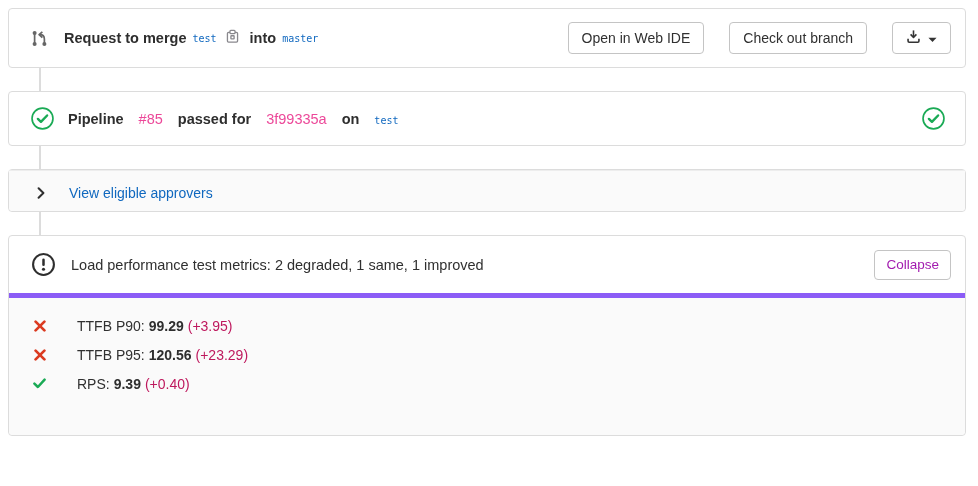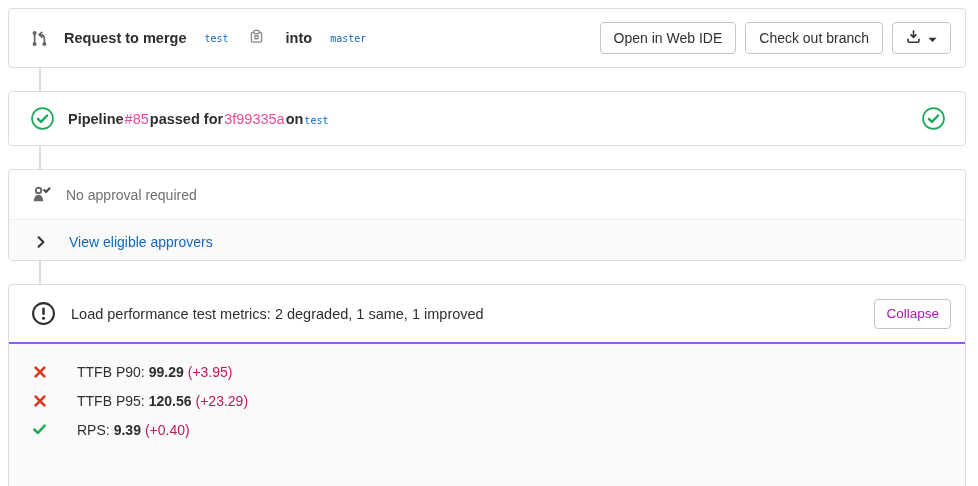--- a/index.html
+++ b/index.html
@@ -12,67 +12,67 @@
     -webkit-font-smoothing: antialiased;
   }
   .page { width: 958px; margin: 8px 0 0 8px; }
 
   .card { border: 1px solid #dcdcdc; border-radius: 4px; background: #fff; }
   .connector { width: 2px; height: 23px; background: #dcdcdc; margin-left: 31px; }
 
   
   .mr-card { height: 60px; display: flex; align-items: center; padding: 0 14px 0 14px; }
   .mr-icon { flex: 0 0 auto; margin: 0 16px 0 8px; display: flex; }
-  .mr-text { display: flex; align-items: center; gap: 18px; white-space: nowrap; }
+  .mr-text { display: flex; align-items: center; gap: 6px; white-space: nowrap; }
   .bold-label { font-weight: 700; font-size: 14.5px; color: #2e2e2e; }
   .branch-link {
     font-family: "DejaVu Sans Mono", "Liberation Mono", monospace;
     font-size: 10px; color: #1068bf; text-decoration: none; cursor: pointer;
   }
   .copy-btn { display: inline-flex; align-items: center; margin: 0 4px 0 2px; cursor: pointer; background: none; border: none; padding: 0; }
-  .mr-actions { margin-left: auto; display: flex; align-items: center; gap: 9px; justify-content: flex-end; }
+  .mr-actions { margin-left: auto; display: flex; align-items: center; gap: 25px; justify-content: flex-end; }
   .btn {
     height: 32px; padding: 0 13px; background: #fff;
     border: 1px solid #c4c4c4; border-radius: 4px;
     font-family: inherit; font-size: 14px; color: #303030; cursor: pointer;
     display: inline-flex; align-items: center; gap: 7px; white-space: nowrap;
   }
 
   
   .pipeline-card { height: 55px; display: flex; align-items: center; padding: 0 20px 0 14px; }
   .ci-icon { flex: 0 0 auto; margin: 0 14px 0 8px; display: flex; }
-  .pl-text { display: flex; align-items: baseline; gap: 1px; white-space: nowrap; font-size: 14.5px; }
+  .pl-text { display: flex; align-items: baseline; gap: 15px; white-space: nowrap; font-size: 14.5px; }
   .pl-bold { font-weight: 700; color: #2e2e2e; }
   .link { color: #ec4899; text-decoration: none; cursor: pointer; }
   .pl-right { margin-left: auto; display: flex; cursor: pointer; }
 
   
   .approval-row { height: 49px; display: flex; align-items: center; padding: 0 14px; }
   .approval-icon { flex: 0 0 auto; margin: 0 15px 0 9px; display: flex; }
   .muted-text { color: #707070; font-size: 14px; }
   .approvers-row {
     height: 41px; display: flex; align-items: center;
     border-top: 1px solid #ededed; background: #fafafa;
     border-radius: 0 0 4px 4px; padding: 4px 14px 0 28px; cursor: pointer;
   }
   .chev { display: flex; margin-right: 24px; }
   .approvers-link { color: #1068bf; font-size: 14px; text-decoration: none; }
 
   
-  .perf-card { height: 249px; display: flex; flex-direction: column; overflow: hidden; }
+  .perf-card { height: 201px; display: flex; flex-direction: column; overflow: hidden; }
   .perf-header { height: 57px; flex: 0 0 auto; display: flex; align-items: center; padding: 0 14px; }
   .perf-icon { flex: 0 0 auto; margin: 0 15px 0 8px; display: flex; }
   .perf-summary { font-size: 14.5px; color: #303030; }
   .collapse-btn {
     margin-left: auto; height: 30px; padding: 0 11px;
     background: #fff; border: 1px solid #c4c4c4; border-radius: 4px;
     font-family: inherit; font-size: 13.5px; color: #a21caf; cursor: pointer;
   }
   .perf-body {
-    flex: 1 1 auto; background: #fafafa; border-top: 2px solid #8b5cf6;
+    flex: 1 1 auto; background: #fafafa; border-top: 5px solid #8b5cf6;
     padding: 13px 16px 0 23px; border-radius: 0 0 4px 4px;
   }
   .metric-row { height: 29px; display: flex; align-items: center; }
   .metric-icon { width: 15px; display: flex; justify-content: center; flex: 0 0 auto; }
   .m-label { margin-left: 30px; margin-right: 4px; color: #303030; }
   .m-value { font-weight: 700; margin-right: 4px; color: #2e2e2e; }
   .m-delta { color: #be185d; }
 </style>
 </head>
 <body>
@@ -148,30 +148,20 @@
       <svg width="23" height="23" viewBox="0 0 22 22">
         <circle cx="11" cy="11" r="10" fill="none" stroke="#1aaa55" stroke-width="1.6"></circle>
         <path d="M6.6 11.4 L9.5 14.2 L15.4 8.1" stroke="#1aaa55" stroke-width="2.3" fill="none" stroke-linecap="round" stroke-linejoin="round"></path>
       </svg>
     </span>
   </div>
 
   <div class="connector"></div>
 
   <div class="card">
-    <div class="approval-row">
-      <span class="approval-icon">
-        <svg width="19" height="19" viewBox="0 0 18 18">
-          <circle cx="6.2" cy="5.2" r="2.6" fill="none" stroke="#666" stroke-width="1.8"></circle>
-          <path d="M1.8 15.5 c0 -4.2 1.9 -6 4.4 -6 s4.4 1.8 4.4 6 z" fill="#666"></path>
-          <path d="M11.5 4.8 L13.3 6.6 L16.6 3.1" stroke="#444" stroke-width="1.9" fill="none" stroke-linecap="round" stroke-linejoin="round"></path>
-        </svg>
-      </span>
-      <span class="muted-text">No approval required</span>
-    </div>
     <div class="approvers-row">
       <span class="chev">
         <svg width="8" height="12" viewBox="0 0 8 12">
             <path d="M1.6 1.2 L6.4 6 L1.6 10.8" stroke="#303030" stroke-width="2" fill="none" stroke-linecap="round" stroke-linejoin="round"></path>
           </svg>
       </span>
       <a class="approvers-link">View eligible approvers</a>
     </div>
   </div>
 

